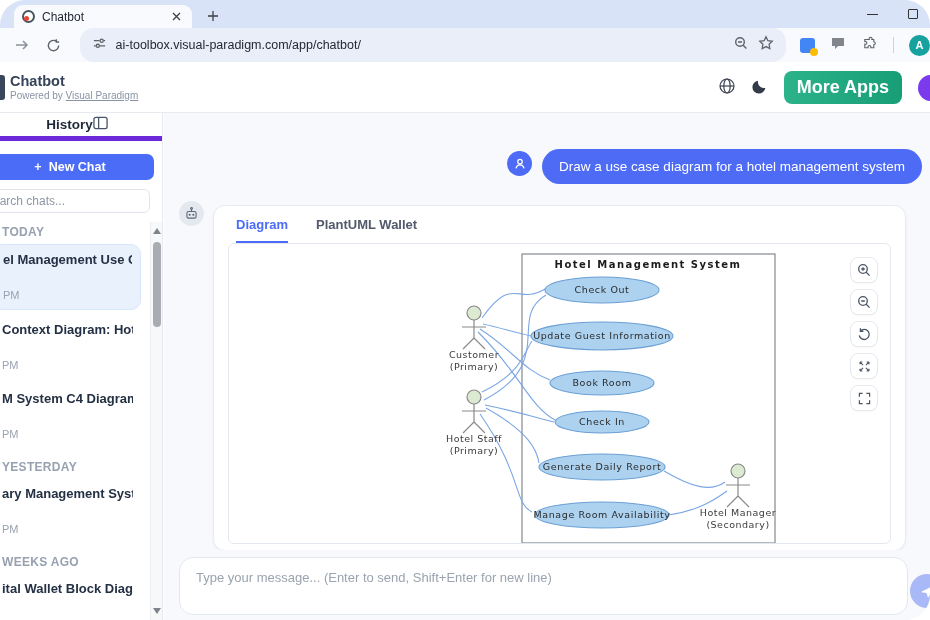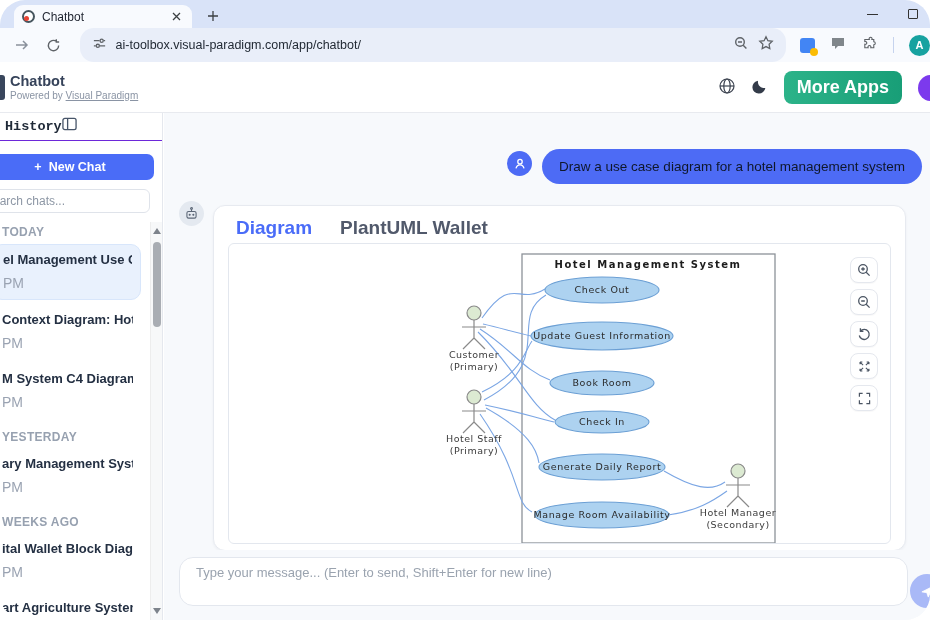--- a/index.html
+++ b/index.html
@@ -42,61 +42,61 @@
   .powered { font-size:10px; color:#8a94a4; margin-top:1px; }
   .powered a { color:#8a94a4; text-decoration:underline; }
   .header-right { position:absolute; right:0; top:0; height:51px; display:flex; align-items:center; gap:16px; }
   .more-apps { background:linear-gradient(90deg,#2cb389,#189e77); color:#fff; font-size:18px; font-weight:bold;
     padding:6px 13px; border-radius:8px; border:none; }
   .avatar-purple { width:26px; height:26px; border-radius:50%; background:#7c3aed; margin-right:-14px; flex:none; }
 
   
   .sidebar { position:absolute; left:0; top:113px; width:163px; height:507px; background:#fff;
     border-right:1px solid #e5e8ee; overflow:hidden; }
-  .side-head { height:28px; border-bottom:1px solid #6d28d9; display:flex; align-items:center;
-    justify-content:flex-start; padding:0 13px 0 5px;font-family:Liberation Mono, monospace; }
+  .side-head { height:28px; border-bottom:5px solid #6d28d9; display:flex; align-items:center;
+    justify-content:center; padding:0 13px 0 5px; }
   .side-head-title { font-size:13.5px; font-weight:bold; color:#1f2937; }
   .new-chat { margin:13px 8px 0 -14px; height:26px; background:#4a6cf7; border-radius:7px; color:#fff;
     display:flex; align-items:center; justify-content:center; gap:7px; font-size:12.5px; font-weight:bold; }
   .search { display:block; margin:9px 12px 0 -26px; width:176px; height:24px; border:1px solid #dfe3ea;
     border-radius:6px; padding:0 10px; font-size:12px; color:#334; font-family:inherit; }
   .search::placeholder { color:#8d97a5; }
   .chat-list { position:relative; margin:2px 16px 0 0; }
   .side-label { margin:12px 0 2px; padding-left:2px; font-size:12px; font-weight:bold; color:#97a1b0; letter-spacing:.3px; }
   .chat-item { margin:5px 5px 5px 0; padding:7px 8px 8px 2px; border-radius:10px; }
   .chat-item.active { background:#e9f1fd; border:1px solid #d8e6fb; margin-left:-8px; padding-left:10px; }
   .chat-item .t { font-size:13px; font-weight:bold; color:#243043; white-space:nowrap; overflow:hidden; }
-  .chat-item .ts { font-size:14px; color:#9aa3b2; margin-top:8px; }
+  .chat-item .ts { font-size:11px; color:#9aa3b2; margin-top:22px; }
   .sscroll { position:absolute; right:0; top:109px; width:12px; height:398px; background:#f7f8f9; border-left:1px solid #ededed; }
   .sscroll .thumb { position:absolute; left:2px; top:20px; width:8px; height:85px; background:#a9adb3; border-radius:4px; }
   .arr { position:absolute; left:2px; width:0; height:0; border-left:4px solid transparent; border-right:4px solid transparent; }
   .arr.up { top:6px; border-bottom:6px solid #7d838b; }
   .arr.down { bottom:6px; border-top:6px solid #7d838b; }
 
   
   .main { position:absolute; left:164px; top:113px; right:0; bottom:0; background:#f7f9fc; }
   .main-head { height:28px; background:#fff; border-bottom:1px solid #e8eaef; display:flex; align-items:center; padding-left:15px; }
   .main-title { font-size:14.5px; font-weight:bold; color:#101828; }
   .bubble-row { position:absolute; top:36px; right:8px; display:flex; align-items:flex-start; gap:10px; }
   .u-avatar { width:25px; height:25px; border-radius:50%; background:#4d6bf5; display:flex; align-items:center; justify-content:center; margin-top:2px; flex:none; }
-  .bubble { background:#4d6bf5; color:#0f172a; font-size:13.5px; padding:10px 17px; border-radius:18px; white-space:nowrap; }
+  .bubble { background:#4d6bf5; color:#ffffff; font-size:13.5px; padding:10px 17px; border-radius:18px; white-space:nowrap; }
   .bot-avatar { position:absolute; left:15px; top:88px; width:25px; height:25px; border-radius:50%; background:#e4e9f0;
     display:flex; align-items:center; justify-content:center; }
   .card { position:absolute; left:49px; right:24px; top:92px; bottom:69px; background:#fff;
     border:1px solid #e7eaf0; border-radius:12px; box-shadow:0 1px 3px rgba(20,30,60,.05); }
   .tabs { display:flex; gap:28px; padding:11px 22px 0; }
-  .tabb { font-size:19px; padding-bottom:9px; color:#51596b; font-weight:bold; border-bottom:2px solid transparent; }
+  .tabb { font-size:13px; padding-bottom:9px; color:#51596b; font-weight:bold; border-bottom:2px solid transparent; }
   .tabb.active { color:#4a6cf8; border-bottom-color:#4a6cf8; }
   .panel { position:absolute; left:14px; right:14px; top:37px; bottom:6px; border:1px solid #e3e7ee; border-radius:6px;
     background:#fff; overflow:hidden;padding-left:32px; }
   .tools { position:absolute; right:12px; top:13px; display:flex; flex-direction:column; gap:6px; }
   .toolbtn { width:28px; height:26px; background:#fff; border:1px solid #e5e8ee; border-radius:8px;
     display:flex; align-items:center; justify-content:center; box-shadow:0 1px 1px rgba(0,0,0,.03); }
   .footer { position:absolute; left:0; right:0; bottom:0; height:70px; background:#f7f9fc; }
-  .msg-input { position:absolute; left:15px; right:22px; top:7px; height:49px; border:1px solid #e3e7ee;
+  .msg-input { position:absolute; left:15px; right:22px; top:7px; height:58px; border:1px solid #e3e7ee;
     border-radius:14px; background:#fff; padding:0 16px 18px; font-size:13px; color:#334; font-family:inherit; }
   .msg-input::placeholder { color:#9aa3af; }
   .send { position:absolute; right:-14px; top:24px; width:34px; height:34px; border-radius:50%; background:#a9b9f7;
     display:flex; align-items:center; justify-content:center; border:none; }
 
   svg.diag text { font-family:"DejaVu Sans","Liberation Sans",sans-serif; }
 </style>
 </head>
 <body>
 

